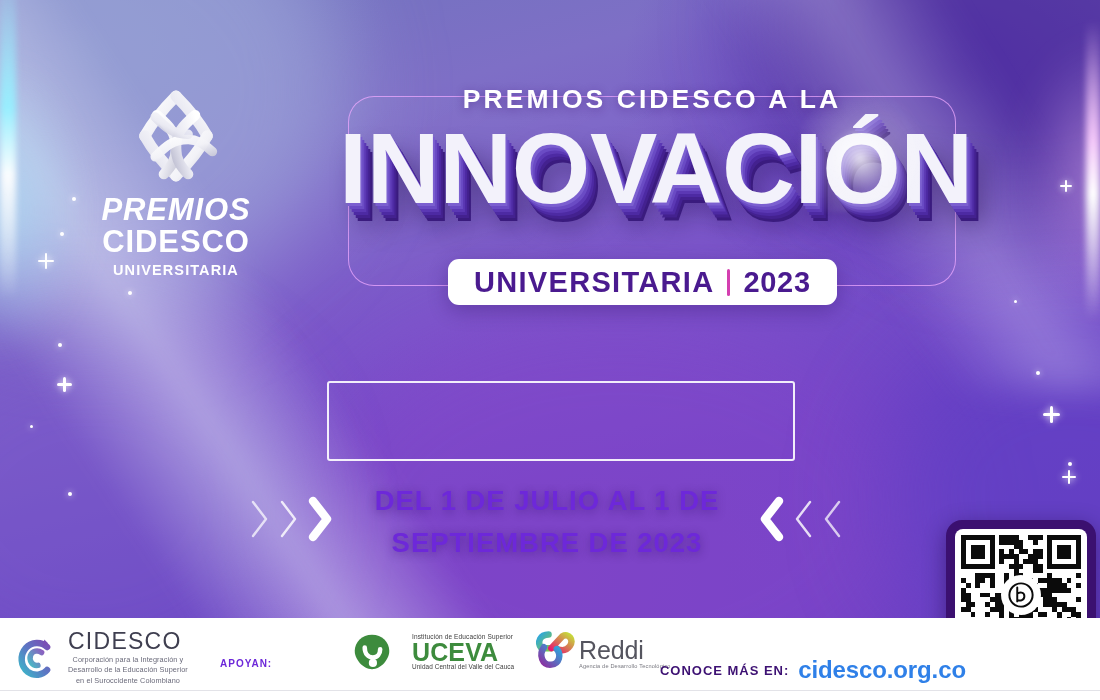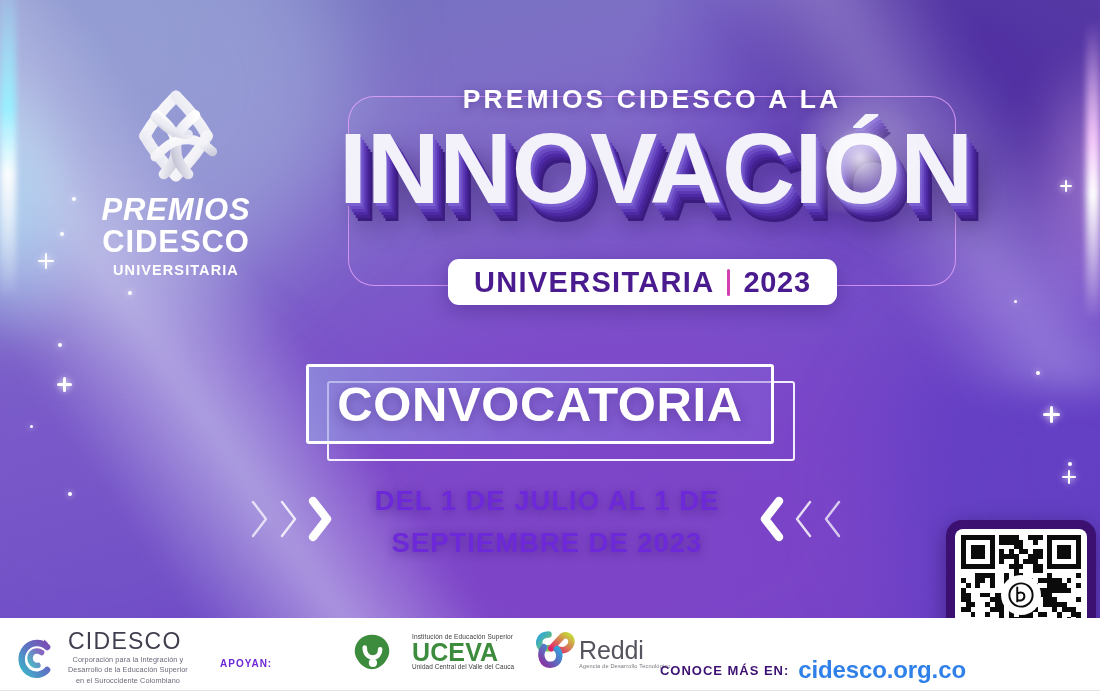--- a/index.html
+++ b/index.html
@@ -300,23 +300,20 @@
   <div class="innovacion">INNOVACIÓN</div>
   <div class="innov-glow"></div>
 
   <div class="pill-univ">
     <span class="t1">UNIVERSITARIA</span>
     <span class="sep"></span>
     <span class="t2">2023</span>
   </div>
 
   <div class="conv-shadow"></div>
-  <div class="conv-box">
-    <span>CONVOCATORIA</span>
-  </div>
 
   <div class="dates">
     <div>DEL 1 DE JULIO AL 1 DE</div>
     <div>SEPTIEMBRE DE 2023</div>
   </div>
 
   <div class="chev-row chev-left">
     <span>
       <svg width="26" height="46" viewBox="0 0 26 46">
           <path d="M5 6 L18 23 L5 40" fill="none" stroke="#ffffff" stroke-width="2.4" stroke-linecap="round" stroke-linejoin="round" opacity=".72"></path>

